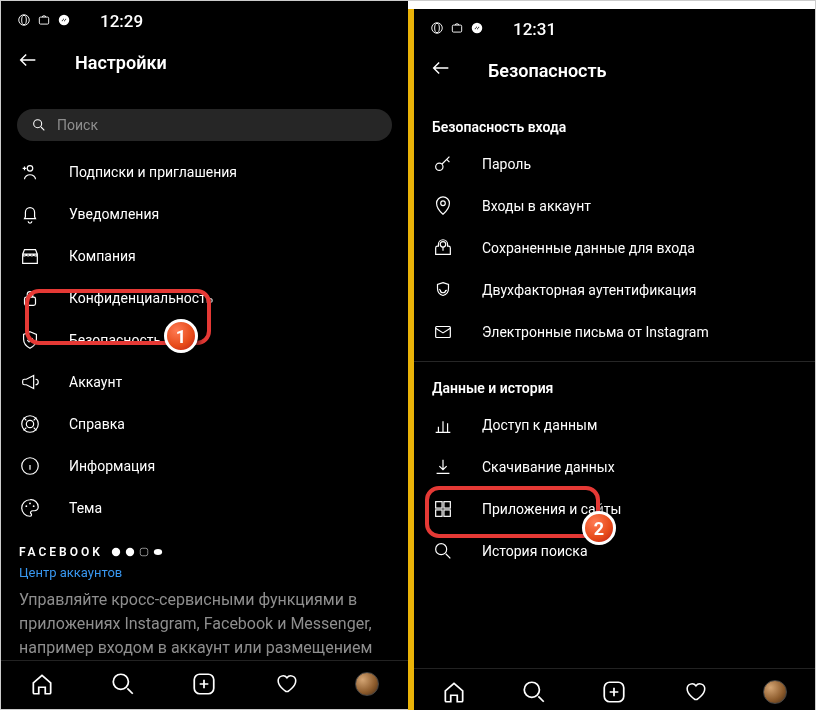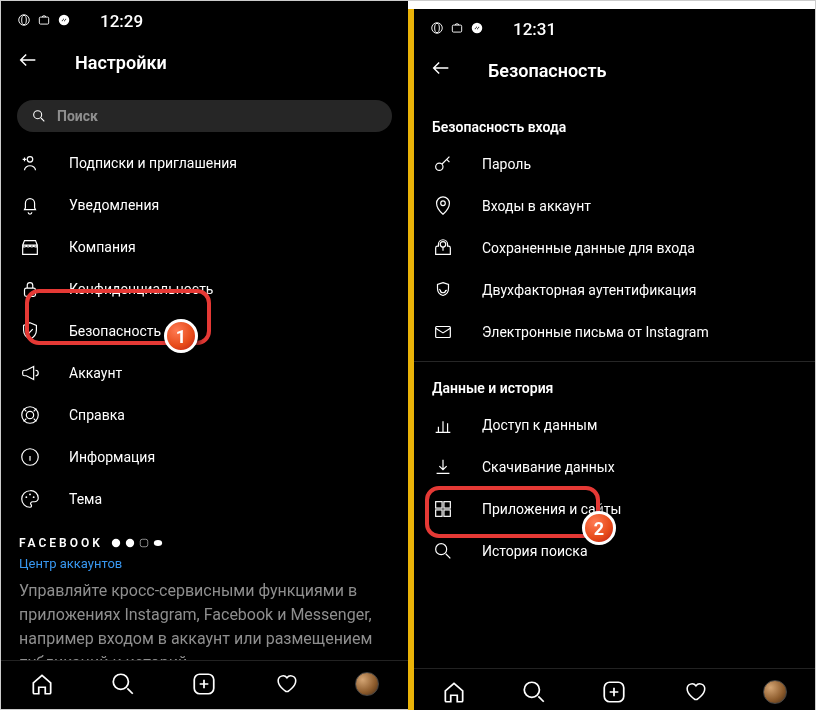--- a/index.html
+++ b/index.html
@@ -37,30 +37,29 @@
   .status-icons { display: flex; gap: 6px; align-items: center; }
   .status-icons svg, .status-icons .ic { width: 14px; height: 14px; }
   .header {
     display: flex;
     align-items: center;
     gap: 36px;
     padding: 14px 16px 18px;
   }
   .header-title { font-size: 18px; font-weight: 600; }
   .search-box {
-    margin: 7px 16px 10px;
+    margin: 16px 16px 10px;
     background: #262626;
     border-radius: 16px;
     display: flex;
     align-items: center;
     gap: 10px;
     padding: 8px 14px;
     color: #8e8e8e;
     font-size: 14px;
-    font-weight: bold;
   }
   .menu { flex: 1; overflow: hidden; padding: 0 0 0 0; }
   .menu-item {
     display: flex;
     align-items: center;
     gap: 28px;
     padding: 10px 18px;
     font-size: 14px;
     position: relative;
   }

